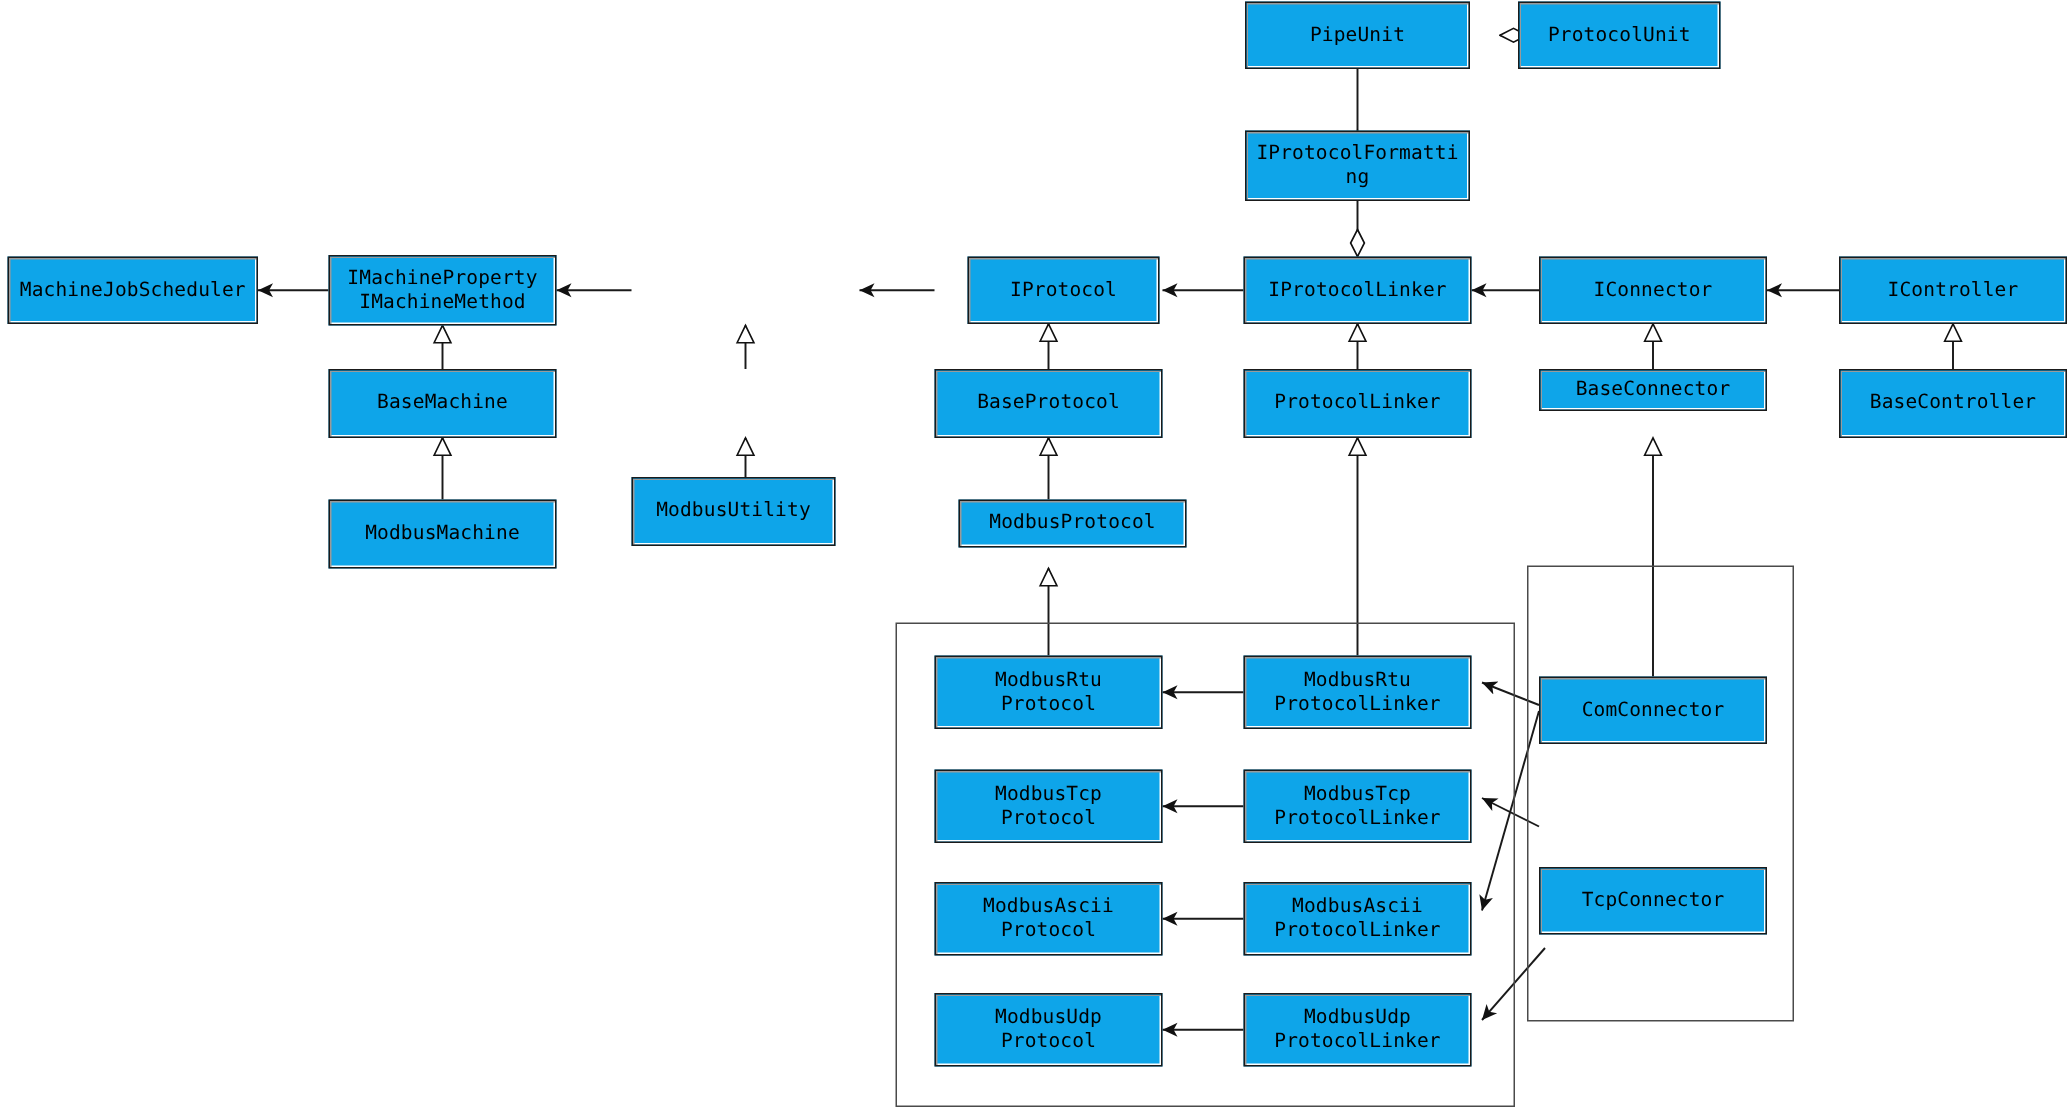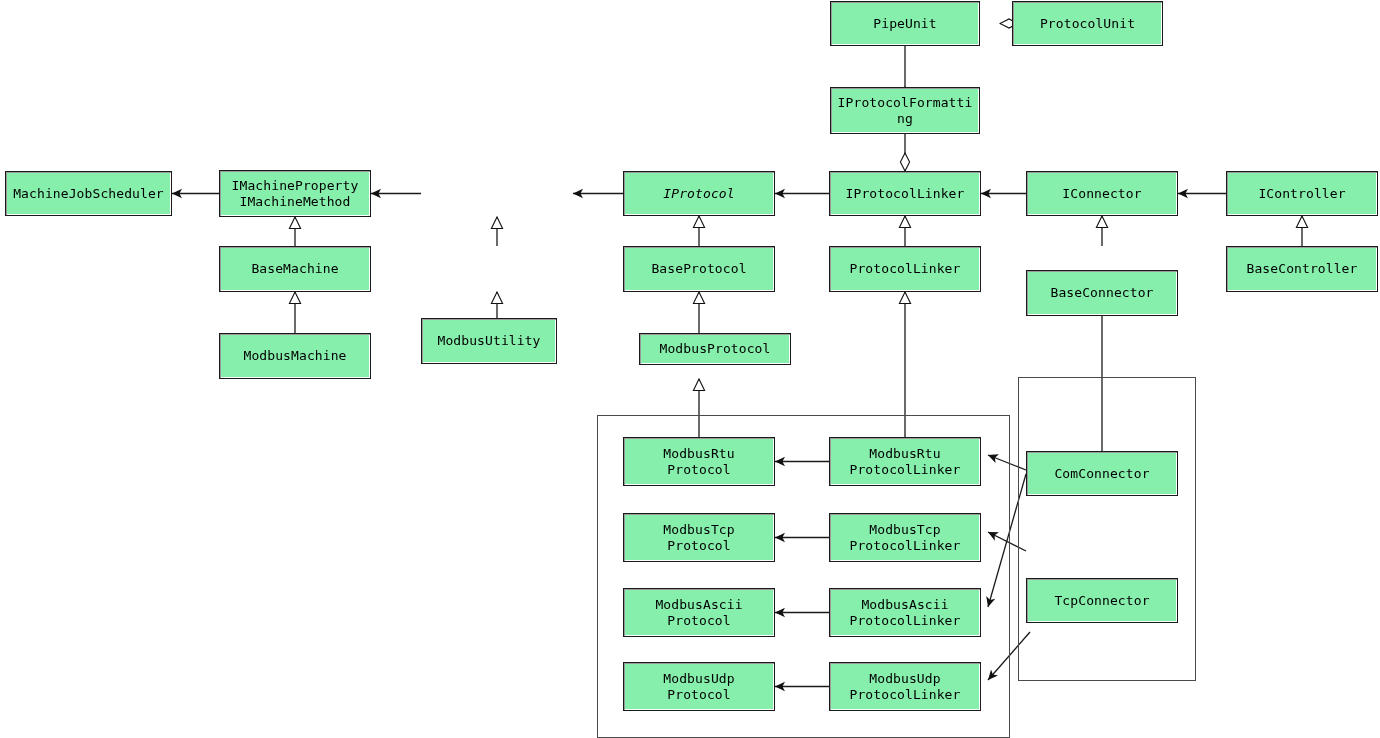--- a/index.html
+++ b/index.html
@@ -19,21 +19,21 @@
     position: absolute;
     left: 0;
     top: 0;
     width: 1380px;
     height: 738px;
     pointer-events: none;
   }
   .node {
     position: absolute;
     box-sizing: border-box;
-    background: #86efac;
+    background: #0ea5e9;
     border: 1px solid #1a1a1a;
     box-shadow: 1px 1px 0 0 #9a9a9a inset, -1px -1px 0 0 #ffffff inset;
     display: flex;
     align-items: center;
     justify-content: center;
     text-align: center;
     font-size: 13px;
     line-height: 16px;
     color: #000000;
     letter-spacing: 0.1px;
@@ -109,35 +109,35 @@
       <path d="M1030,632 L988,680" marker-end="url(#solidArrow)"></path>
     </g>
   </svg>
 
   <div class="group-box" style="left:597px; top:415px; width:413px; height:323px;"></div>
   <div class="group-box" style="left:1018px; top:377px; width:178px; height:304px;"></div>
 
   <div class="node" style="left:830px; top:1px; width:150px; height:45px;">
     <span>PipeUnit</span>
   </div>
-  <div class="node" style="left:1012px; top:1px; width:151px; height:45px;">
+  <div class="node" style="left:1012px; top:1px; width:135px; height:45px;">
     <span>ProtocolUnit</span>
   </div>
   <div class="node" style="left:830px; top:87px; width:150px; height:47px;">
     <span>IProtocolFormatti
 ng</span>
   </div>
   <div class="node" style="left:5px; top:171px; width:167px; height:45px;">
     <span>MachineJobScheduler</span>
   </div>
   <div class="node" style="left:219px; top:170px; width:152px; height:47px;">
     <span>IMachineProperty
 IMachineMethod</span>
   </div>
-  <div class="node" style="left:623px; top:171px; width:152px; height:45px;font-style:italic;">
+  <div class="node" style="left:645px; top:171px; width:128px; height:45px;">
     <span>IProtocol</span>
   </div>
   <div class="node" style="left:829px; top:171px; width:152px; height:45px;">
     <span>IProtocolLinker</span>
   </div>
   <div class="node" style="left:1026px; top:171px; width:152px; height:45px;">
     <span>IConnector</span>
   </div>
   <div class="node" style="left:1226px; top:171px; width:152px; height:45px;">
     <span>IController</span>
@@ -145,21 +145,21 @@
 
   <div class="node" style="left:219px; top:246px; width:152px; height:46px;">
     <span>BaseMachine</span>
   </div>
   <div class="node" style="left:623px; top:246px; width:152px; height:46px;">
     <span>BaseProtocol</span>
   </div>
   <div class="node" style="left:829px; top:246px; width:152px; height:46px;">
     <span>ProtocolLinker</span>
   </div>
-  <div class="node" style="left:1026px; top:246px; width:152px; height:46px;margin-top:24px;">
+  <div class="node" style="left:1026px; top:246px; width:152px; height:28px;">
     <span>BaseConnector</span>
   </div>
   <div class="node" style="left:1226px; top:246px; width:152px; height:46px;">
     <span>BaseController</span>
   </div>
 
   <div class="node" style="left:219px; top:333px; width:152px; height:46px;">
     <span>ModbusMachine</span>
   </div>
   <div class="node" style="left:421px; top:318px; width:136px; height:46px;">

